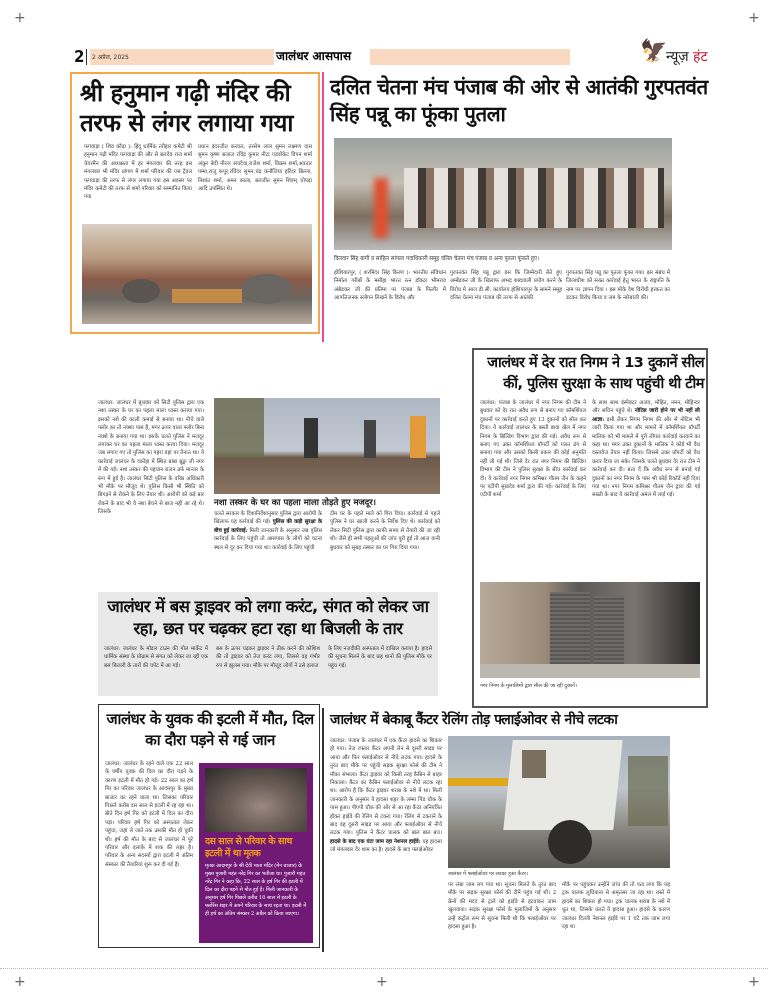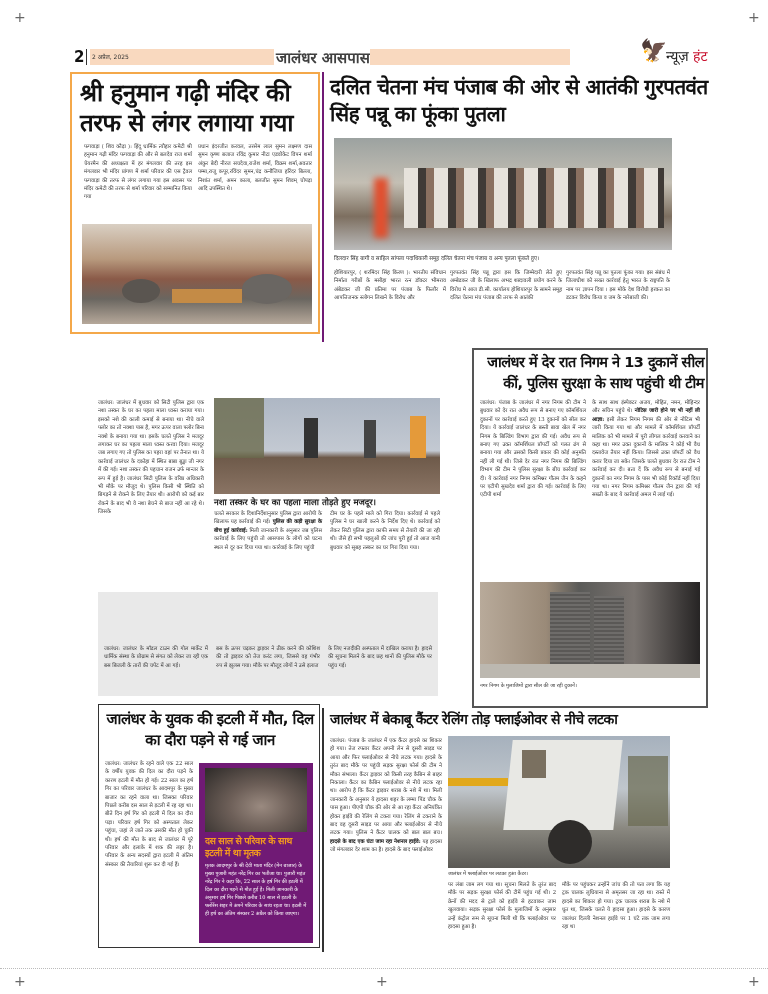--- a/index.html
+++ b/index.html
@@ -21,41 +21,41 @@
 <span class="crop" style="left:14px;top:974px">+</span>
 <span class="crop" style="left:748px;top:974px">+</span>
 <span class="crop" style="left:376px;top:974px">+</span>
 
 <div class="abs" style="left:70px;top:46px;width:640px;height:22px">
   <span class="abs" style="left:4px;top:2px;font-weight:bold;font-size:15px;color:#111">2</span>
   <div class="abs" style="left:16px;top:3px;width:1px;height:16px;background:#333"></div>
   <div class="abs hdr-band" style="left:20px;top:3px;width:184px;height:16px">
     <span style="font-size:6px;position:absolute;left:2px;top:4px;color:#333">2 अप्रैल, 2025</span>
   </div>
-  <span class="abs" style="left:206px;top:1px;font-weight:bold;font-size:15px;color:#404040">जालंधर आसपास</span>
+  <span class="abs" style="left:206px;top:1px;font-weight:bold;font-size:12px;color:#000000">जालंधर आसपास</span>
   <div class="abs hdr-band" style="left:300px;top:3px;width:200px;height:16px"></div>
   <span class="abs" style="left:570px;top:-8px;font-size:22px;color:#555">🦅</span>
   <span class="abs" style="left:596px;top:0px;font-weight:normal;font-size:14px">
     <span style="color:#222">न्यूज़</span>
     <span style="color:#c8102e">हंट</span>
   </span>
 </div>
 
 <div class="abs" style="left:70px;top:72px;width:250px;height:262px;border:2px solid #f4a84a">
   <div class="hl abs" style="left:8px;top:4px;width:232px;font-size:24px;line-height:30px">श्री हनुमान गढ़ी मंदिर की तरफ से लंगर लगाया गया</div>
   <div class="body-txt col" style="left:12px;top:68px;width:108px">फगवाड़ा ( शिव कौड़ा ): हिंदू धार्मिक त्यौहार कमेटी श्री हनुमान गढ़ी मंदिर फगवाड़ा की और से बलदेव राज शर्मा चेयरमैन की अध्यक्षता में हर मंगलवार की तरह इस मंगलवार भी मंदिर प्रांगण में शर्मा परिवार की एस ट्रैवल फगवाड़ा की तरफ से लंगर लगाया गया इस अवसर पर मंदिर कमेटी की तरफ से शर्मा परिवार को सम्मानित किया गया</div>
   <div class="body-txt col" style="left:126px;top:68px;width:114px">प्रधान इंदरजीत करवल, तरसेम लाल सुमन लक्ष्मण दास सुमन कृष्ण बजाज रविंद्र कुमार नीटा एडवोकेट विपन शर्मा अंकुर बेदी नीरज सचदेवा,राजेश शर्मा, विक्रम शर्मा,अवतार पम्मा,राजू कपूर,रविंदर सुमन,चंद्र कनौजिया हरिंदर बिल्ला, निशांत शर्मा, अमन काला, बलजीत सुमन शिवम् चोपड़ा आदि उपस्थित थे।</div>
   <div class="photo" style="left:10px;top:150px;width:230px;height:100px;background:linear-gradient(180deg,#d9cfc3 0%,#b89a7e 35%,#8a5a48 55%,#6a6660 75%,#b6a89a 100%)">
     <div class="abs" style="left:40px;top:55px;width:38px;height:24px;border-radius:50%;background:#5a5550"></div>
     <div class="abs" style="left:160px;top:50px;width:50px;height:30px;border-radius:50%;background:#6a6662"></div>
     <div class="abs" style="left:90px;top:65px;width:70px;height:14px;background:#c48b46"></div>
   </div>
 </div>
 
-<div class="abs" style="left:322px;top:72px;width:388px;height:270px;border-left:2px solid #701a75">
+<div class="abs" style="left:322px;top:72px;width:388px;height:270px;border-left:2px solid #ec4899">
   <div class="hl abs" style="left:6px;top:2px;width:378px;font-size:20.5px;line-height:27px">दलित चेतना मंच पंजाब की ओर से आतंकी गुरपतवंत सिंह पन्नू का फूंका पुतला</div>
   <div class="photo" style="left:10px;top:66px;width:338px;height:112px;background:linear-gradient(180deg,#9ca2a0 0%,#c4bfb4 40%,#7d6f60 70%,#bbb 100%)">
     <div class="abs" style="left:40px;top:40px;width:14px;height:60px;background:#e05030;filter:blur(3px)"></div>
     <div class="abs" style="left:70px;top:30px;width:260px;height:60px;background:repeating-linear-gradient(90deg,#e6e2db 0 14px,#3f3a36 14px 22px,#8a7060 22px 30px)"></div>
   </div>
   <div class="cap abs" style="left:10px;top:182px;width:338px">दिलदार सिंह बागी व साहिल सांपला पदाधिकारी समूह दलित चेतना मंच पंजाब व अन्य पुतला फूंकते हुए।</div>
   <div class="body-txt col" style="left:10px;top:196px;width:112px">होशियारपुर, ( शरमिंदर सिंह किरण ): भारतीय संविधान निर्माता गरीबों के मसीहा भारत रत्न डॉक्टर भीमराव अंबेडकर जी की प्रतिमा पर पंजाब के फिलौर में आपत्तिजनक स्लोगन लिखने के विरोध और</div>
   <div class="body-txt col" style="left:126px;top:196px;width:112px">गुरपतवंत सिंह पन्नू द्वारा इस कि जिम्मेदारी लेते हुए अम्बेडकर जी के खिलाफ अभद्र शब्दावली प्रयोग करने के विरोध मे आज डी.सी. कार्यालय होशियारपुर के सामने समूह दलित चेतना मंच पंजाब की तरफ से आतंकी</div>
   <div class="body-txt col" style="left:242px;top:196px;width:104px">गुरपतवंत सिंह पन्नू का पुतला फूंका गया। इस संबंध में जिलाधीश को सख्त कार्रवाई हेतु भारत के राष्ट्रपति के नाम पर ज्ञापन दिया । इस मोके देश विरोधी हरकत का डटकर विरोध किया व जम के नारेबाजी की।</div>
 </div>
@@ -87,20 +87,21 @@
   </div>
   <div class="photo" style="left:6px;top:232px;width:220px;height:96px;background:linear-gradient(90deg,#b8aa9a 0%,#9a8a78 30%,#5a5a58 45%,#7a7470 70%,#262424 100%)">
     <div class="abs" style="left:70px;top:10px;width:40px;height:76px;background:repeating-linear-gradient(180deg,#6e6c6a 0 2px,#5a5856 2px 4px)"></div>
     <div class="abs" style="left:114px;top:14px;width:30px;height:70px;background:repeating-linear-gradient(180deg,#6e6c6a 0 2px,#5a5856 2px 4px)"></div>
     <div class="abs" style="left:0;top:82px;width:220px;height:14px;background:#bcb8b0"></div>
   </div>
   <div class="cap abs" style="left:6px;top:332px;width:220px;font-size:5px">नगर निगम के मुलाजिमों द्वारा सील की जा रही दुकानें।</div>
 </div>
 
 <div class="abs" style="left:98px;top:592px;width:340px;height:104px;background:#e9e9e9">
+  <div class="hl abs" style="left:6px;top:4px;width:328px;font-size:16.5px;line-height:22px;text-align:center">जालंधर में बस ड्राइवर को लगा करंट, संगत को लेकर जा रहा, छत पर चढ़कर हटा रहा था बिजली के तार</div>
   <div class="body-txt col" style="left:6px;top:52px;width:104px">जालंधर: जालंधर के मॉडल टाउन की गोल मार्केट में धार्मिक संस्था के प्रोग्राम से संगत को लेकर जा रही एक बस बिजली के तारों की चपेट में आ गई।</div>
   <div class="body-txt col" style="left:118px;top:52px;width:104px">बस के ऊपर चढ़कर ड्राइवर ने ठीक करने की कोशिश की तो ड्राइवर को तेज करंट लगा, जिससे वह गंभीर रुप से झुलस गया। मौके पर मौजूद लोगों ने उसे इलाज</div>
   <div class="body-txt col" style="left:230px;top:52px;width:104px">के लिए नजदीकी अस्पताल में दाखिल कराया है। हादसे की सूचना मिलने के बाद छह थानों की पुलिस मौके पर पहुंच गई।</div>
 </div>
 
 <div class="abs" style="left:98px;top:704px;width:222px;height:244px;border:1.5px solid #333">
   <div class="hl abs" style="left:4px;top:4px;width:214px;font-size:15px;line-height:21px;text-align:center">जालंधर के युवक की इटली में मौत, दिल का दौरा पड़ने से गई जान</div>
   <div class="body-txt col" style="left:6px;top:54px;width:88px">जालंधर: जालंधर के रहने वाले एक 22 साल के वर्षीय युवक की दिल का दौरा पड़ने के कारण इटली में मौत हो गई। 22 साल का हर्ष गिर का परिवार जालंधर के आदमपुर के मुख्य बाजार का रहने वाला था। जिसका परिवार पिछले करीब दस साल से इटली में रह रहा था। बीते दिन हर्ष गिर को इटली में दिल का दौरा पड़ा। परिवार हर्ष गिर को अस्पताल लेकर पहुंचा, जहां ले जाते तक उसकी मौत हो चुकी थी। हर्ष की मौत के बाद से जालंधर में पूरे परिवार और इलाके में शक की लहर है। परिवार के अन्य सदस्यों द्वारा इटली में अंतिम संस्कार की तैयारियां शुरू कर दी गई हैं।</div>
   <div class="abs" style="left:100px;top:58px;width:114px;height:180px;background:#701a75">
     <div class="photo" style="left:6px;top:5px;width:102px;height:64px;background:radial-gradient(ellipse at 55% 60%,#9a8a80 0%,#6d5f58 40%,#2d2a28 100%)"></div>

